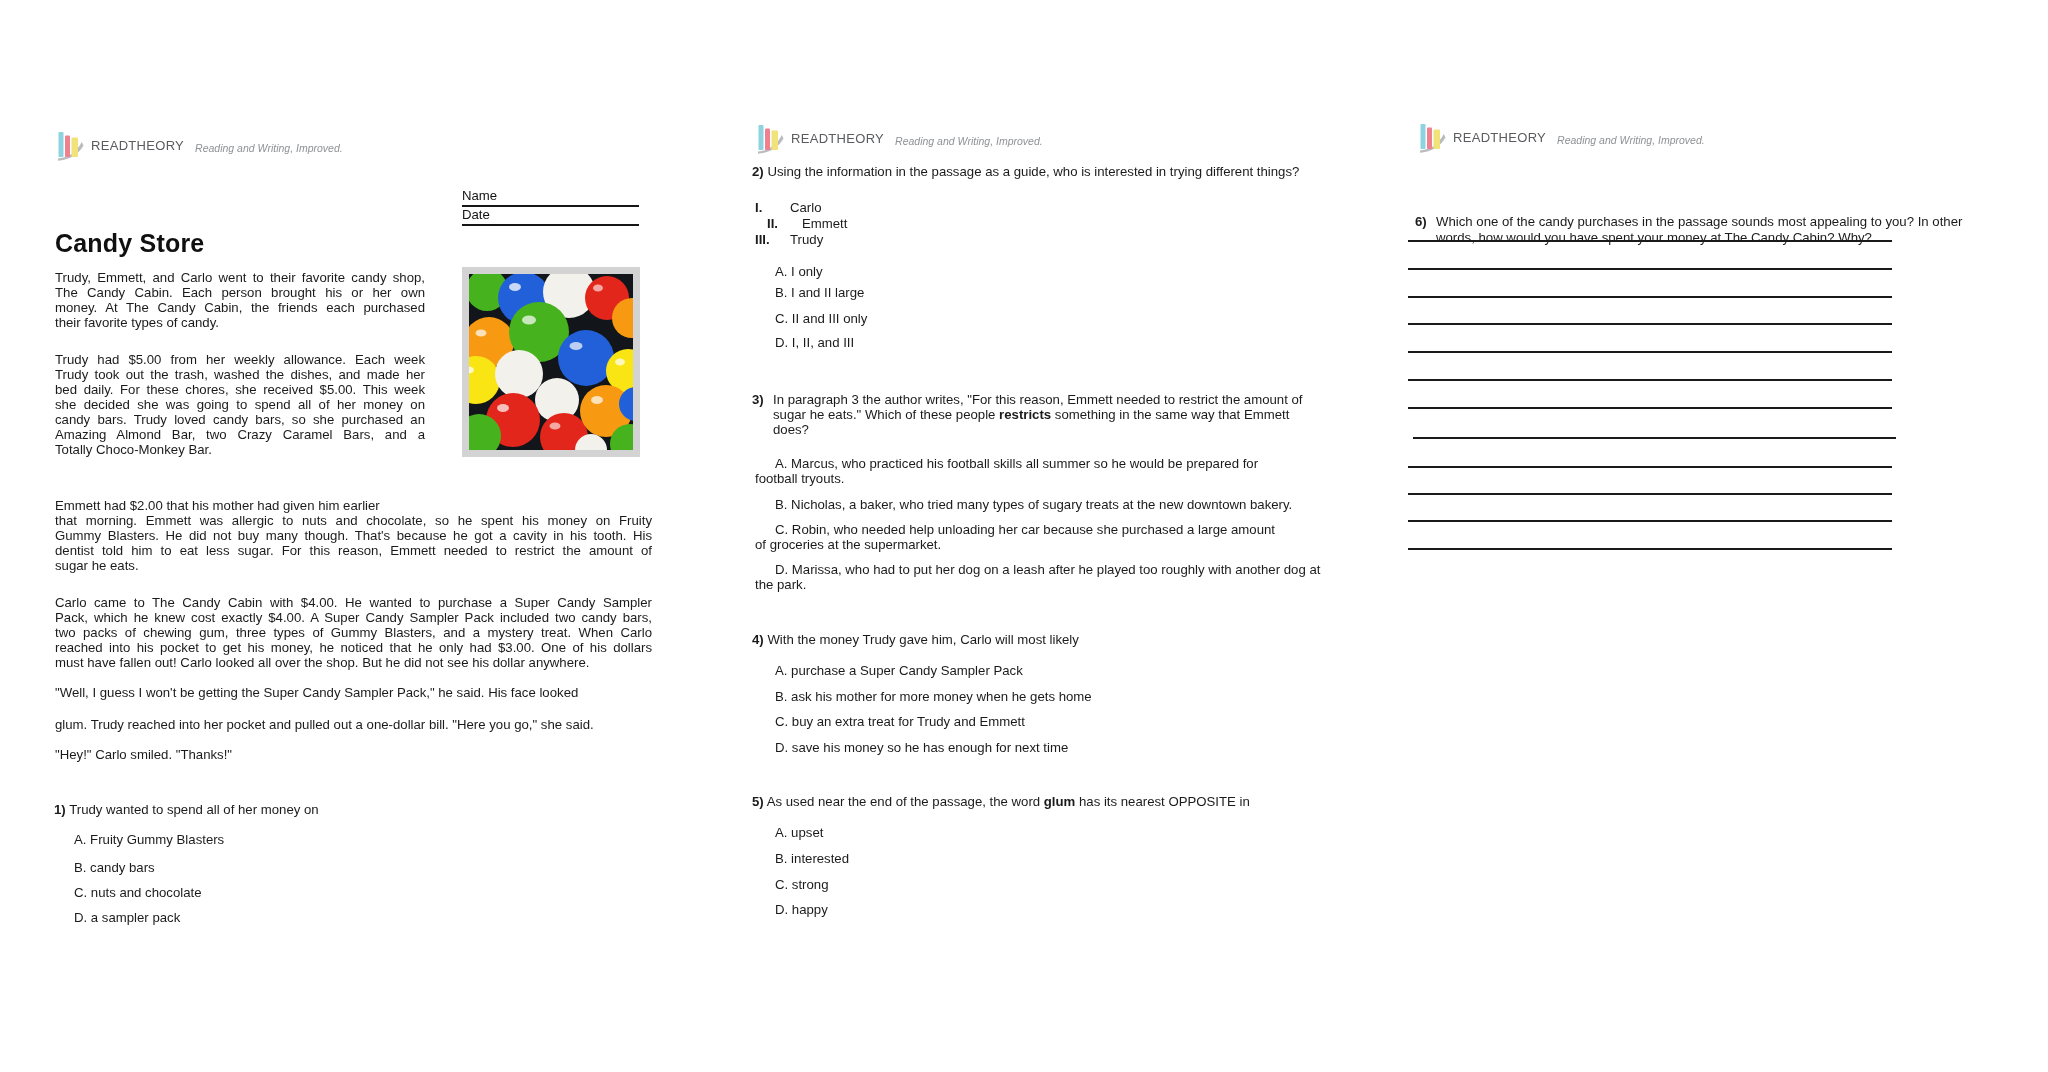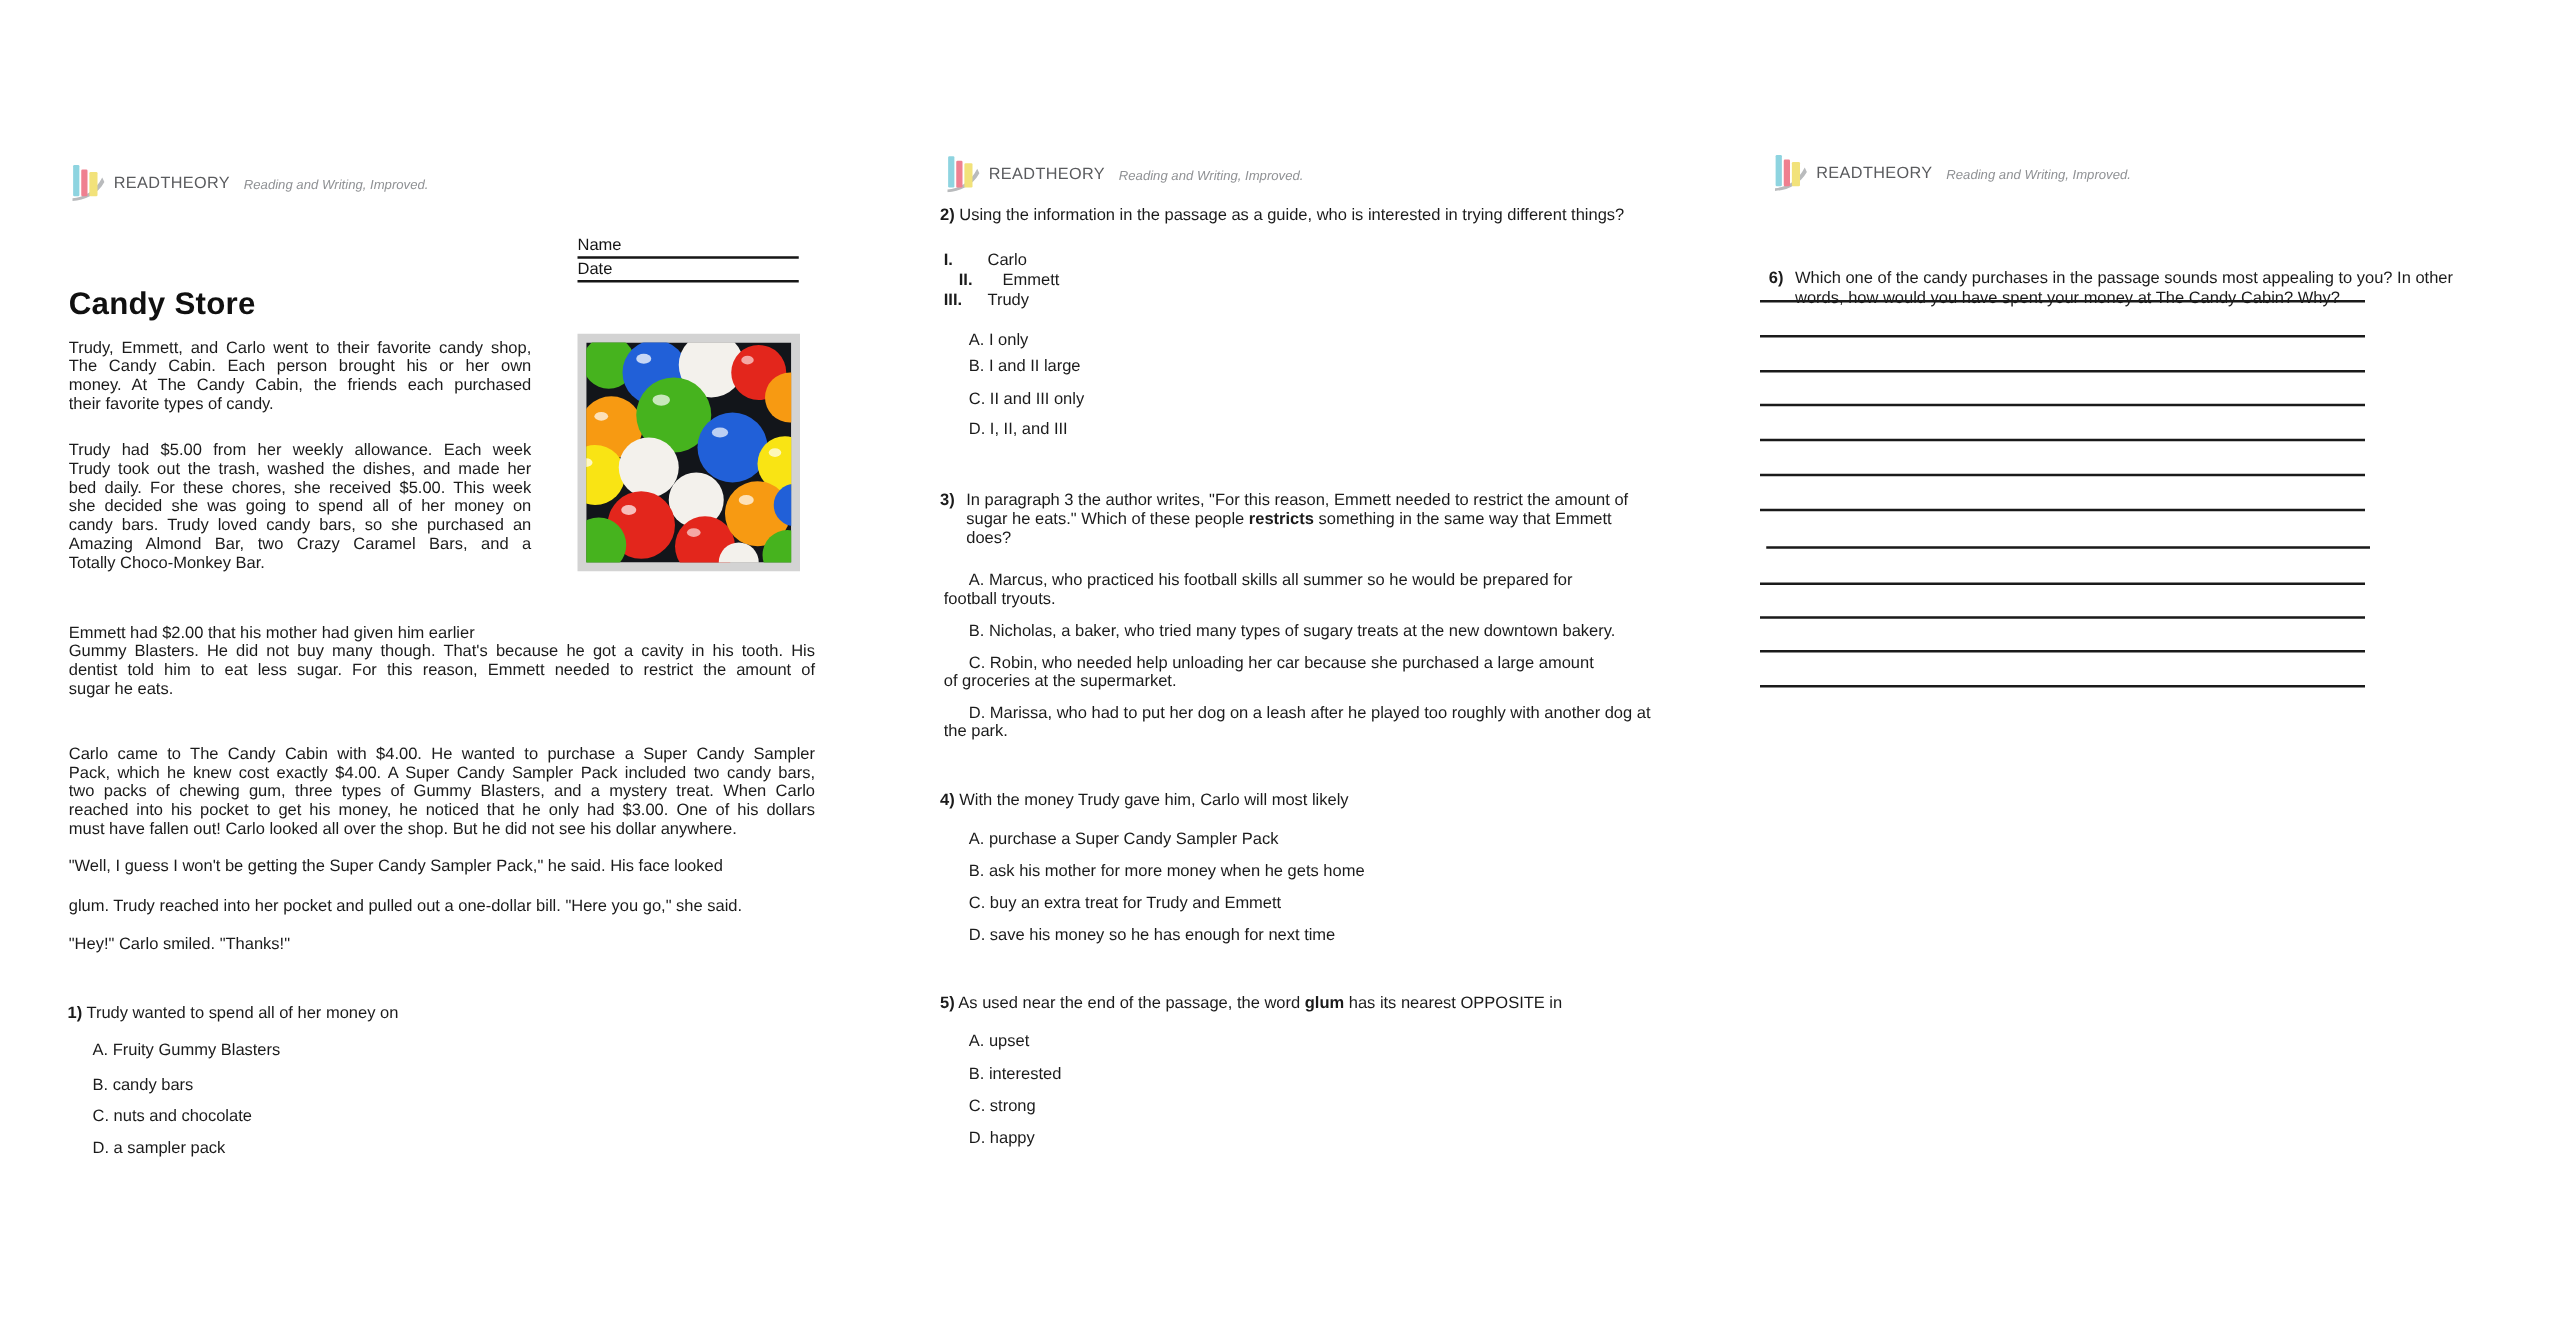--- a/index.html
+++ b/index.html
@@ -96,20 +96,21 @@
     <div class="pline just">Trudy took out the trash, washed the dishes, and made her</div>
     <div class="pline just">bed daily. For these chores, she received $5.00. This week</div>
     <div class="pline just">she decided she was going to spend all of her money on</div>
     <div class="pline just">candy bars. Trudy loved candy bars, so she purchased an</div>
     <div class="pline just">Amazing Almond Bar, two Crazy Caramel Bars, and a</div>
     <div class="pline">Totally Choco-Monkey Bar.</div>
   </div>
 
   <div class="t nw" style="left:55px;top:498px;">Emmett had $2.00 that his mother had given him earlier</div>
   <div class="t" style="left:55px;top:513px;width:597px;">
+    <div class="pline just">that morning. Emmett was allergic to nuts and chocolate, so he spent his money on Fruity</div>
     <div class="pline just">Gummy Blasters. He did not buy many though. That's because he got a cavity in his tooth. His</div>
     <div class="pline just">dentist told him to eat less sugar. For this reason, Emmett needed to restrict the amount of</div>
     <div class="pline">sugar he eats.</div>
   </div>
 
   <div class="t" style="left:55px;top:595px;width:597px;">
     <div class="pline just">Carlo came to The Candy Cabin with $4.00. He wanted to purchase a Super Candy Sampler</div>
     <div class="pline just">Pack, which he knew cost exactly $4.00. A Super Candy Sampler Pack included two candy bars,</div>
     <div class="pline just">two packs of chewing gum, three types of Gummy Blasters, and a mystery treat. When Carlo</div>
     <div class="pline just">reached into his pocket to get his money, he noticed that he only had $3.00. One of his dollars</div>

